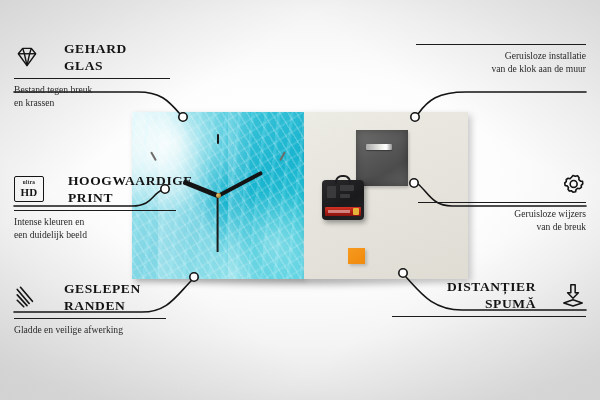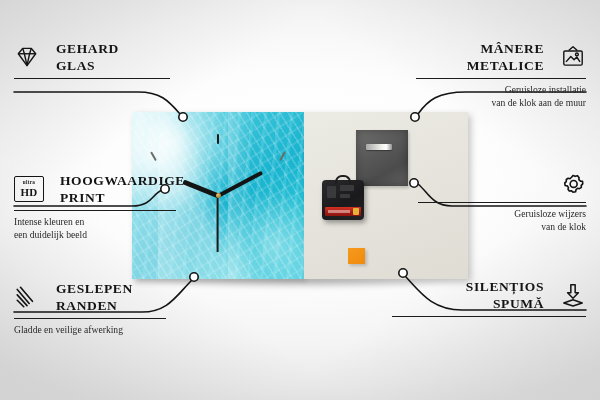--- a/index.html
+++ b/index.html
@@ -141,21 +141,21 @@
   #product-shadow{
     position:absolute; left:6px; top:166px; width:330px; height:12px;
     background:radial-gradient(ellipse at 50% 0%, rgba(0,0,0,.22), rgba(0,0,0,0) 72%);
     filter:blur(2px);
   }
 
   
   #connectors{ position:absolute; inset:0; width:600px; height:400px; pointer-events:none; }
 
   .callout{ position:absolute; }
-  .callout .head{ display:flex; align-items:center; gap:16px; }
+  .callout .head{ display:flex; align-items:center; gap:24px; }
   .callout .title{
     font-size:13.5px; letter-spacing:.6px; color:#141414;
     line-height:17px; font-weight:700; white-space:pre-line;
   }
   .callout .rule{
     height:1px; background:#1c1c1c; margin:4px 0 4px 0;
   }
   .callout .sub{
     font-size:9.6px; color:#2a2a2a; line-height:13px; white-space:pre-line;
   }
@@ -263,20 +263,22 @@
           <path d="M4 9 L8 4 H16 L20 9 L12 20 Z"></path>
           <path d="M4 9 H20"></path>
             <path d="M8 4 L9.6 9 L12 20"></path>
             <path d="M16 4 L14.4 9 L12 20"></path>
         </g>
       </svg>
       <div class="title">GEHARD
 GLAS</div>
     </div>
     <div class="rule"></div>
+    <div class="sub">Bestand tegen breuk
+en krassen</div>
   </div>
 
   <div class="callout left" id="co-edges">
     <div class="head">
       <svg class="ico" viewBox="0 0 24 24">
         <g fill="none" stroke="#141414" stroke-width="1.5" stroke-linecap="round">
           <path d="M3 5 L14 18"></path>
             <path d="M3 10 L12 20"></path>
             <path d="M3 15 L9 21"></path>
             <path d="M6 3 L17 16"></path>
@@ -297,54 +299,42 @@
       </div>
       <div class="title">HOOGWAARDIGE
 PRINT</div>
     </div>
     <div class="rule"></div>
     <div class="sub">Intense kleuren en
 een duidelijk beeld</div>
   </div>
 
   <div class="callout right" id="co-hooks">
-    <div class="head">
-      <div class="title">MÂNERE
-METALICE</div>
-      <svg class="ico" viewBox="0 0 24 24">
-        <g fill="none" stroke="#141414" stroke-width="1.3" stroke-linejoin="round">
-          <path d="M8 6 L12 2.5 L16 6"></path>
-          <rect x="3.5" y="6.5" width="17" height="13" rx="1.2"></rect>
-          <path d="M5.5 16.5 L10 11.5 L13 14.5 L15.5 12 L18.5 16.5"></path>
-          <circle cx="15.6" cy="9.6" r="1.3"></circle>
-        </g>
-      </svg>
-    </div>
     <div class="rule"></div>
     <div class="sub">Geruisloze installatie
 van de klok aan de muur</div>
   </div>
 
   <div class="callout right" id="co-mech">
     <div class="head">
       <svg class="ico" viewBox="0 0 24 24">
         <g fill="none" stroke="#141414" stroke-width="1.5" stroke-linejoin="round">
           <path d="M12 3.2 L14 4 L16.2 3.4 L17.6 5.2 L17.4 7 L18.9 8.4 L20.8 8.6 L21 11 L19.6 12.3 L19.7 14.2 L18 15.4 L16.3 15 L14.8 16.3 L14.4 18.2 L12 18.6 L10.4 17.3 L8.6 17.6 L7.4 16 L7.8 14.3 L6.6 12.8 L4.7 12.4 L4.4 10 L5.8 8.8 L5.8 6.9 L7.5 5.8 L9.2 6.2 L10.6 4.8 Z" transform="translate(0,0)"></path>
           <circle cx="12.6" cy="11" r="3.2"></circle>
         </g>
       </svg>
     </div>
     <div class="rule"></div>
     <div class="sub">Geruisloze wijzers
-van de klok</div>
+van de breuk</div>
   </div>
 
   <div class="callout right" id="co-spacer">
     <div class="head">
-      <div class="title">SILENȚIOS
+      <div class="title">DISTANȚIER
 SPUMĂ</div>
       <svg class="ico" viewBox="0 0 24 24">
         <g fill="none" stroke="#141414" stroke-width="1.4" stroke-linejoin="round">
           <path d="M10 2.5 H14 V10 H17 L12 15 L7 10 H10 Z"></path>
           <path d="M12 16.4 L20.5 19.4 L12 22.2 L3.5 19.4 Z"></path>
         </g>
       </svg>
     </div>
     <div class="rule"></div>
   </div>

